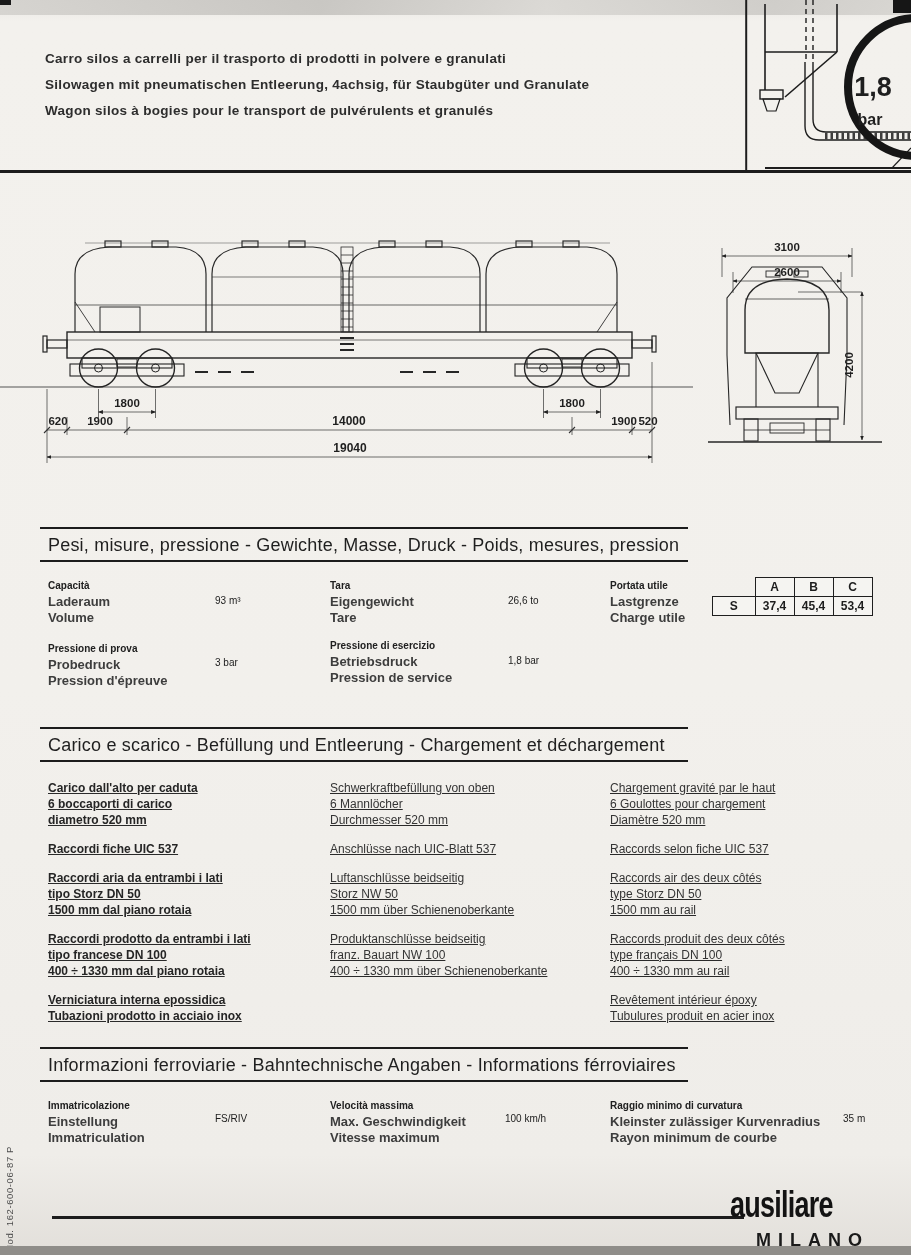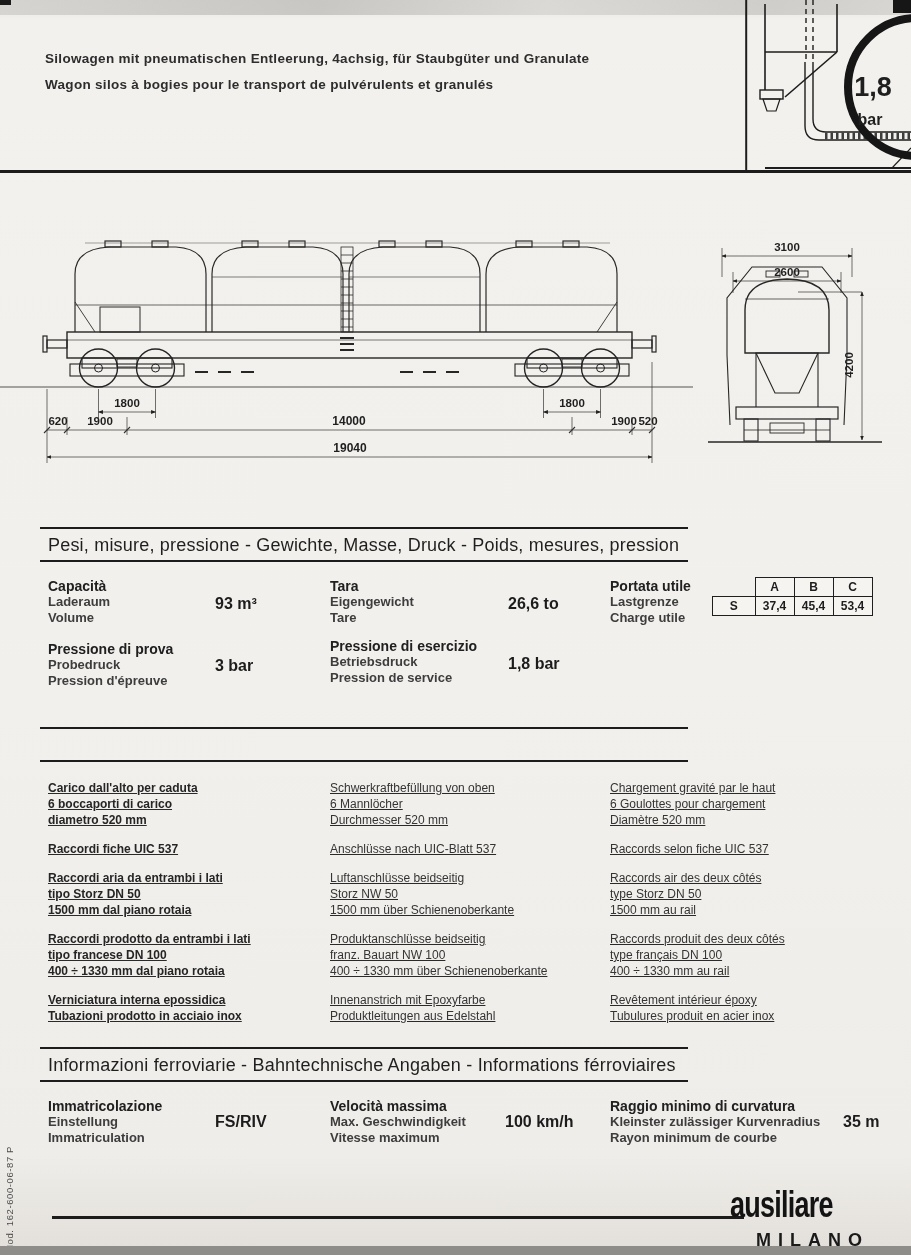--- a/index.html
+++ b/index.html
@@ -18,22 +18,22 @@
   .title-block { left:45px; top:46px; width:660px; }
   .title-line { font-size:13.5px; font-weight:700; letter-spacing:.3px; line-height:26px; color:#2d2d2d; }
 
   .hrule { position:absolute; background:#1c1c1c; height:2px; }
   .hrule.thick { height:2.5px; }
 
   .section-heading { position:absolute; font-size:18px; font-weight:400; letter-spacing:.2px; color:#1f1f1f; }
 
   .lbl-block { position:absolute; }
   .lblline { font-size:13px; line-height:16px; color:#3d3d3d;font-weight:bold; }
-  .lblline.first { font-weight:700; color:#202020; font-size:14px; }
-  .value { position:absolute; font-size:16px; font-weight:700; color:#1c1c1c; }
+  .lblline.first { font-weight:700; color:#202020; font-size:10px; }
+  .value { position:absolute; font-size:10px; font-weight:400; color:#1c1c1c; }
 
   table.ltable { position:absolute; left:712px; top:577px; border-collapse:collapse; }
   table.ltable td { border:1.6px solid #1f1f1f; width:34px; height:18px; text-align:center;
     font-size:12px; font-weight:700; color:#1d1d1d; background:rgba(255,255,255,.25); padding:0 2px; }
   table.ltable td.noborder { border:none; background:transparent; width:38px; }
 
   .tcol { position:absolute;text-decoration:underline; }
   .tblock { font-size:12px; line-height:16px; margin:0 0 13px 0; color:#343434; }
   .tcol.col-it .tblock { font-weight:700; color:#252525; }
 
@@ -52,20 +52,21 @@
 </head>
 <body>
 
 <div class="page">
 
   <div class="abs scan-top-band"></div>
   <div class="abs corner-tl"></div>
   <div class="abs corner-tr"></div>
 
   <div class="abs title-block">
+    <div class="title-line">Carro silos a carrelli per il trasporto di prodotti in polvere e granulati</div>
     <div class="title-line">Silowagen mit pneumatischen Entleerung, 4achsig, für Staubgüter und Granulate</div>
     <div class="title-line">Wagon silos à bogies pour le transport de pulvérulents et granulés</div>
   </div>
 
   <svg style="left:745px; top:0; width:166px; height:171px;" viewBox="0 0 166 171">
     <g stroke="#1d1d1d" fill="none">
       <line x1="1.2" y1="0" x2="1.2" y2="171" stroke-width="2"></line>
       <line x1="20" y1="4" x2="20" y2="90" stroke-width="1.6"></line>
       <line x1="92" y1="4" x2="92" y2="52" stroke-width="1.6"></line>
       <line x1="20" y1="52" x2="92" y2="52" stroke-width="1.6"></line>
@@ -290,35 +291,35 @@
   <div class="value" style="left:215px; top:657px;">3 bar</div>
 
   <div class="lbl-block" style="left:330px; top:638px;">
     <div class="lblline first">Pressione di esercizio</div>
     <div class="lblline">Betriebsdruck</div>
     <div class="lblline">Pression de service</div>
   </div>
   <div class="value" style="left:508px; top:655px;">1,8 bar</div>
 
   <div class="hrule" style="left:40px; top:727px; width:648px;"></div>
+  <div class="section-heading" style="left:48px; top:735px;">Carico e scarico - Befüllung und Entleerung - Chargement et déchargement</div>
   <div class="hrule" style="left:40px; top:760px; width:648px;"></div>
 
   <div class="tcol col-it" style="left:48px; top:780px; width:272px;">
     <p class="tblock">Carico dall'alto per caduta<br>6 boccaporti di carico<br>diametro 520 mm</p>
     <p class="tblock">Raccordi fiche UIC 537</p>
     <p class="tblock">Raccordi aria da entrambi i lati<br>tipo Storz DN 50<br>1500 mm dal piano rotaia</p>
     <p class="tblock">Raccordi prodotto da entrambi i lati<br>tipo francese DN 100<br>400 ÷ 1330 mm dal piano rotaia</p>
     <p class="tblock">Verniciatura interna epossidica<br>Tubazioni prodotto in acciaio inox</p>
   </div>
   <div class="tcol" style="left:330px; top:780px; width:268px;">
     <p class="tblock">Schwerkraftbefüllung von oben<br>6 Mannlöcher<br>Durchmesser 520 mm</p>
     <p class="tblock">Anschlüsse nach UIC-Blatt 537</p>
     <p class="tblock">Luftanschlüsse beidseitig<br>Storz NW 50<br>1500 mm über Schienenoberkante</p>
     <p class="tblock">Produktanschlüsse beidseitig<br>franz. Bauart NW 100<br>400 ÷ 1330 mm über Schienenoberkante</p>
-    <p class="tblock">Innenanstrich mit Epoxyfarbe<br>Produktleitungen aus Edelstahl</p>
   </div>
   <div class="tcol" style="left:610px; top:780px; width:290px;">
     <p class="tblock">Chargement gravité par le haut<br>6 Goulottes pour chargement<br>Diamètre 520 mm</p>
     <p class="tblock">Raccords selon fiche UIC 537</p>
     <p class="tblock">Raccords air des deux côtés<br>type Storz DN 50<br>1500 mm au rail</p>
     <p class="tblock">Raccords produit des deux côtés<br>type français DN 100<br>400 ÷ 1330 mm au rail</p>
     <p class="tblock">Revêtement intérieur époxy<br>Tubulures produit en acier inox</p>
   </div>
 
   <div class="hrule" style="left:40px; top:1047px; width:648px;"></div>

